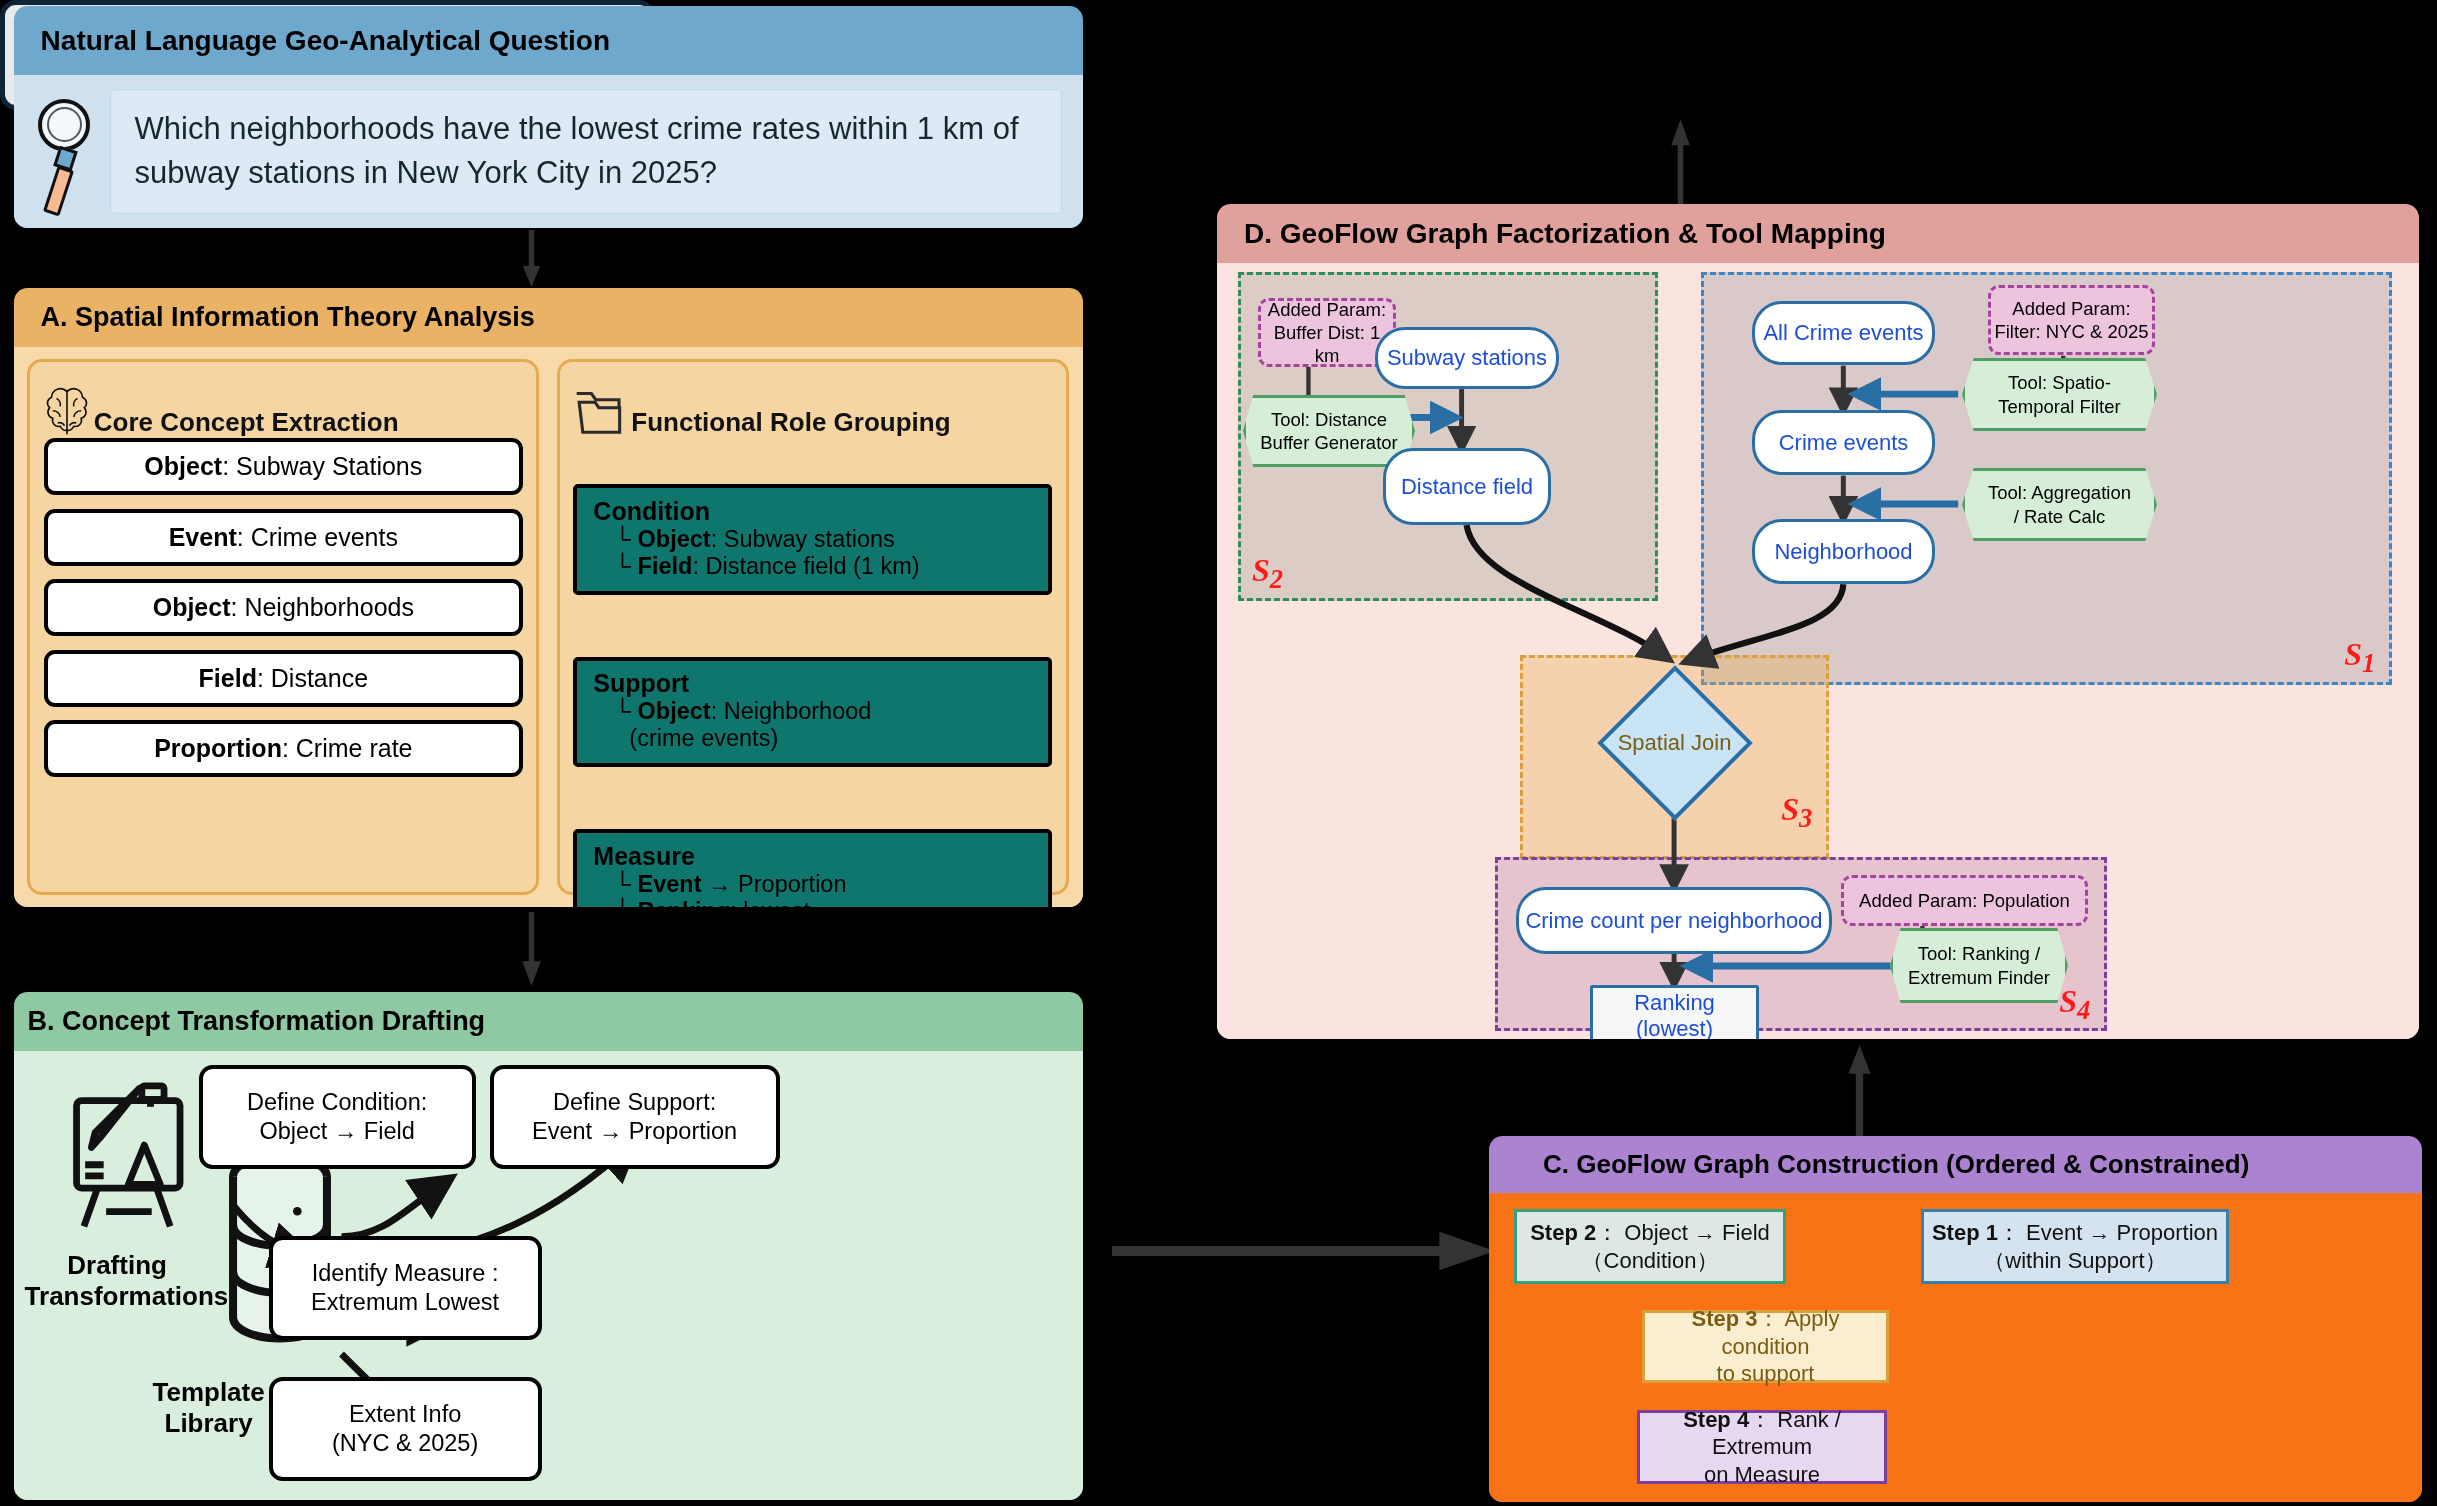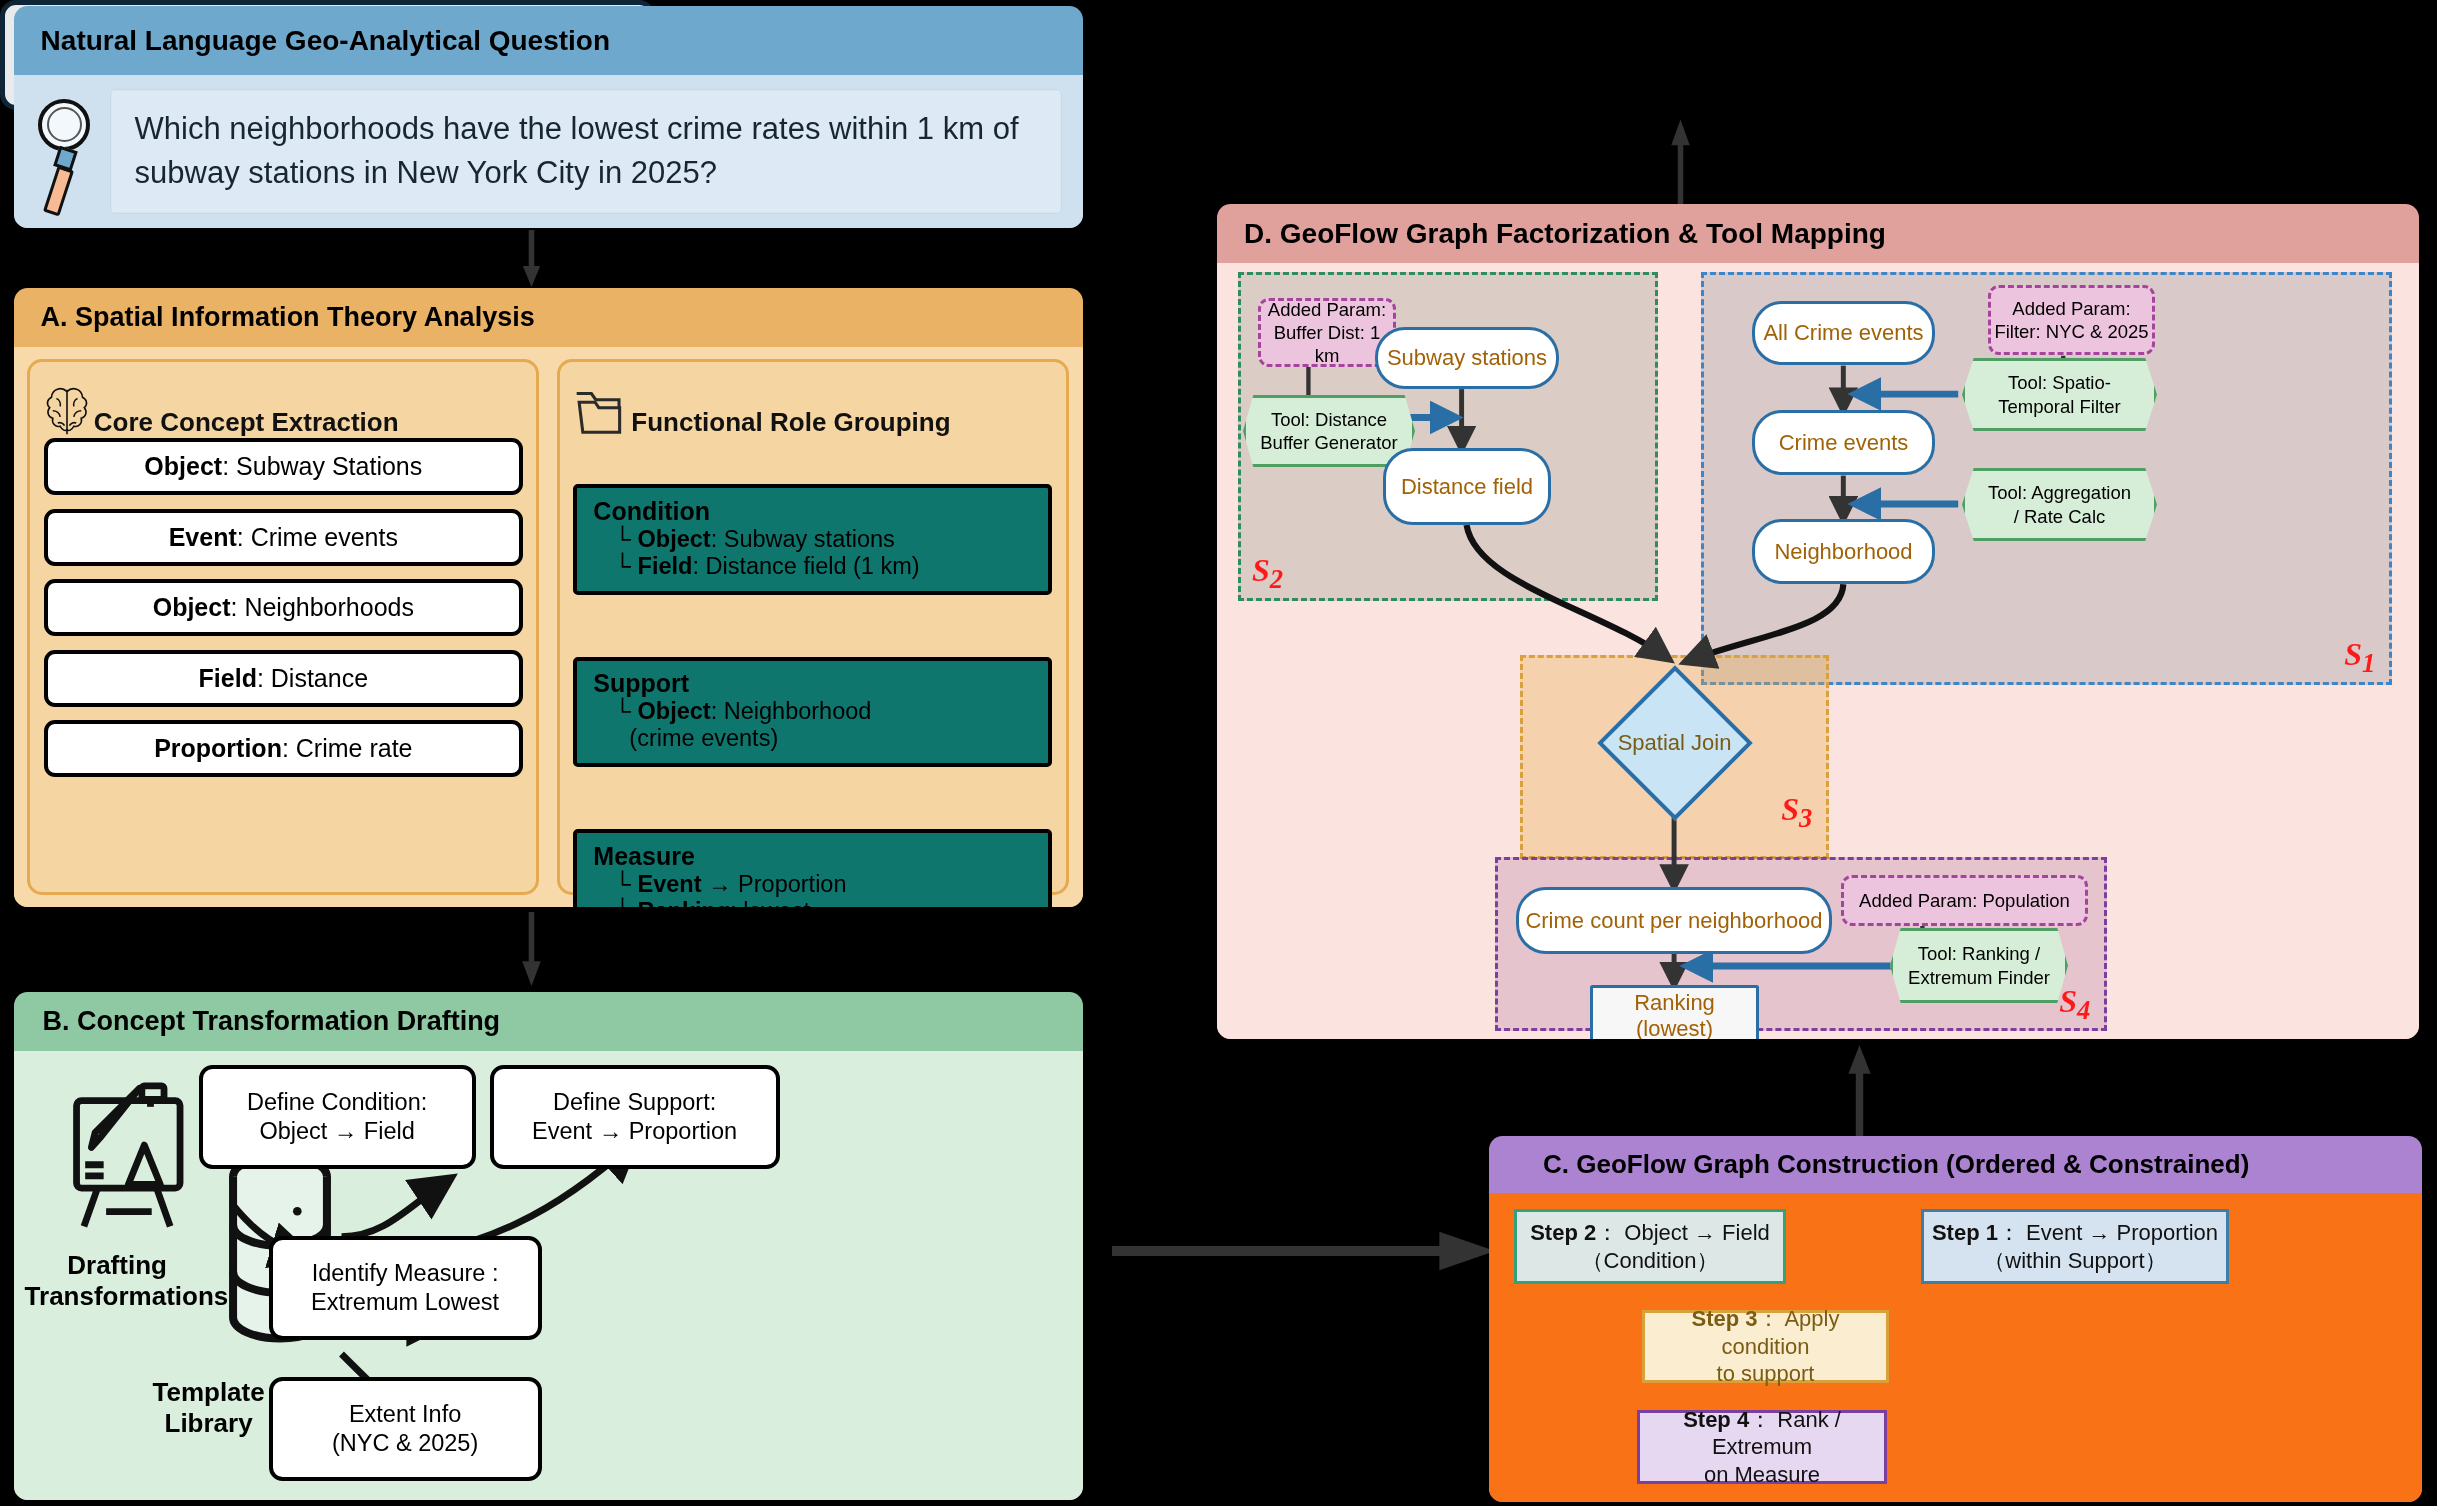--- a/index.html
+++ b/index.html
@@ -45,21 +45,21 @@
   .role-line { font-size:23.5px; padding-left:21px; white-space:nowrap; }
   .role-line.indent2 { padding-left:36px; }
   b { font-weight:bold; }
 
   
   .brain { width:46px; height:52px; flex:0 0 auto; }
   .folder { width:54px; height:52px; flex:0 0 auto; }
 
   
   #panel-b { left:13.6px; top:992px; width:1069px; height:508px; background:#8fc9a3; }
-  #panel-b .panel-hd { height:59px; padding-left:29px; font-size:27px; }
+  #panel-b .panel-hd { height:59px; padding-left:14px; font-size:27px; }
   #panel-b .panel-bd { height:449px; background:#d9eedd; }
   .b-box { position:absolute; background:#fff; border:4.3px solid #000; border-radius:13.6px;
            display:flex; flex-direction:column; align-items:center; justify-content:center;
            font-size:23.5px; line-height:1.22; text-align:center; color:#000; }
   #b-cond { left:185px; top:13.6px; width:277px; height:104px; }
   #b-supp { left:476px; top:13.6px; width:290px; height:104px; }
   #b-meas { left:255px; top:185px; width:273px; height:104px; }
   #b-ext  { left:255px; top:326px; width:273px; height:104px; }
   .b-label { position:absolute; font-size:26px; font-weight:bold; text-align:center; line-height:1.2; color:#000; }
   #b-lab-draft { left:11px; top:199px; width:185px; }
@@ -83,21 +83,21 @@
   #grp-s1 { left:484px; top:8.6px; width:691px; height:413px; background:rgba(140,140,150,.30);
             border:3.1px dashed #3d85c6; }
   #grp-s3 { left:303px; top:392px; width:309px; height:204px; background:rgba(238,170,70,.33);
             border:3.1px dashed #d9a13b; }
   #grp-s4 { left:278px; top:594px; width:612px; height:174px; background:rgba(150,80,140,.22);
             border:3.1px dashed #7b3f9d; }
   .grp-tag { position:absolute; color:#ff1a1a; font-style:italic; font-weight:bold;
              font-family:"Liberation Serif", serif; font-size:32px; }
 
   .node { position:absolute; background:#fff; border:3.7px solid #2a6ea6; border-radius:30px;
-          display:flex; align-items:center; justify-content:center; font-size:22px; color:#a16207; text-align:center; }
+          display:flex; align-items:center; justify-content:center; font-size:22px; color:#1d4ed8; text-align:center; }
   .node.rect { border-radius:2.5px; background:#f7f7f7; }
   .param { position:absolute; background:#edc4dd; border:3.7px dashed #a3459b; border-radius:11px;
            display:flex; flex-direction:column; align-items:center; justify-content:center;
            font-size:18.5px; line-height:1.25; text-align:center; color:#000; }
   .tool { position:absolute; font-size:18.5px; line-height:1.25; text-align:center; color:#000;
           display:flex; flex-direction:column; align-items:center; justify-content:center; }
   .tool .hexbg { position:absolute; inset:0; background:#d6eed7; border:3.1px solid #4f9e63;
                  clip-path:polygon(6% 0,94% 0,100% 50%,94% 100%,6% 100%,0 50%); }
   .tool span { position:relative; z-index:2; }
   .diamond { position:absolute; }

